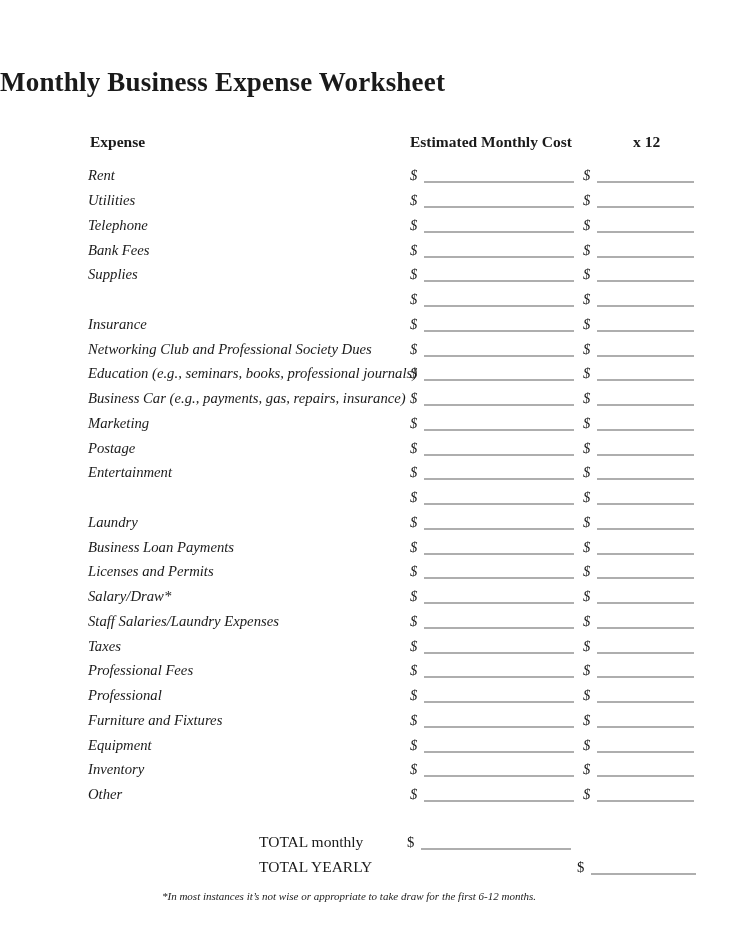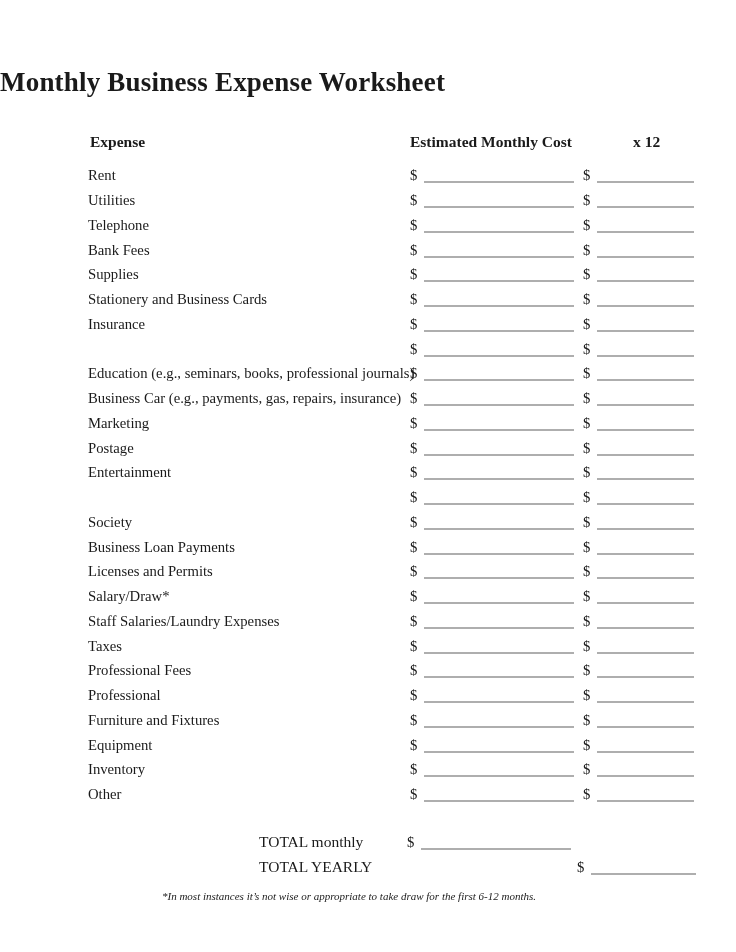--- a/index.html
+++ b/index.html
@@ -21,21 +21,21 @@
     text-align: left;
     font-size: 27px;
     font-weight: bold;
     letter-spacing: 0.2px;
   }
   .colhead { position: absolute; top: 133px; font-weight: bold; font-size: 15.5px; white-space: nowrap; text-align: right; }
   .colhead.expense { left: 90px; }
   .colhead.monthly { left: 410px; }
   .colhead.yearly  { left: 633px; }
 
-  .rows { position: absolute; top: 163px; left: 0; width: 736px; }
+  .rows { position: absolute; top: 163px; left: 0; width: 736px; font-style: italic; }
   .row { position: relative; height: 24.75px; }
   .row .label {
     position: absolute; left: 88px; top: 50%;
     transform: translateY(-50%);
     font-size: 14.7px; white-space: nowrap;
   }
   .field { position: absolute; top: 50%; transform: translateY(-50%); white-space: nowrap; font-size: 14.7px; }
   .field.monthly { left: 410px; }
   .field.yearly  { left: 583px; }
   .dollar { display: inline-block; margin-right: 7px; }
@@ -103,32 +103,32 @@
       <span class="field yearly"><span class="dollar">$</span><span class="blank y"></span></span>
     </div>
 
     <div class="row">
       <span class="label">Supplies</span>
       <span class="field monthly"><span class="dollar">$</span><span class="blank m"></span></span>
       <span class="field yearly"><span class="dollar">$</span><span class="blank y"></span></span>
     </div>
 
     <div class="row">
-      <span class="label">Stationery and Business Cards</span>
       <span class="field monthly"><span class="dollar">$</span><span class="blank m"></span></span>
       <span class="field yearly"><span class="dollar">$</span><span class="blank y"></span></span>
     </div>
 
     <div class="row">
       <span class="label">Insurance</span>
       <span class="field monthly"><span class="dollar">$</span><span class="blank m"></span></span>
       <span class="field yearly"><span class="dollar">$</span><span class="blank y"></span></span>
     </div>
 
     <div class="row">
+      <span class="label">Networking Club and Professional Society Dues</span>
       <span class="field monthly"><span class="dollar">$</span><span class="blank m"></span></span>
       <span class="field yearly"><span class="dollar">$</span><span class="blank y"></span></span>
     </div>
 
     <div class="row">
       <span class="label">Education (e.g., seminars, books, professional journals)</span>
       <span class="field monthly"><span class="dollar">$</span><span class="blank m"></span></span>
       <span class="field yearly"><span class="dollar">$</span><span class="blank y"></span></span>
     </div>
 
@@ -155,21 +155,21 @@
       <span class="field monthly"><span class="dollar">$</span><span class="blank m"></span></span>
       <span class="field yearly"><span class="dollar">$</span><span class="blank y"></span></span>
     </div>
 
     <div class="row">
       <span class="field monthly"><span class="dollar">$</span><span class="blank m"></span></span>
       <span class="field yearly"><span class="dollar">$</span><span class="blank y"></span></span>
     </div>
 
     <div class="row">
-      <span class="label">Society</span>
+      <span class="label">Laundry</span>
       <span class="field monthly"><span class="dollar">$</span><span class="blank m"></span></span>
       <span class="field yearly"><span class="dollar">$</span><span class="blank y"></span></span>
     </div>
 
     <div class="row">
       <span class="label">Business Loan Payments</span>
       <span class="field monthly"><span class="dollar">$</span><span class="blank m"></span></span>
       <span class="field yearly"><span class="dollar">$</span><span class="blank y"></span></span>
     </div>
 

